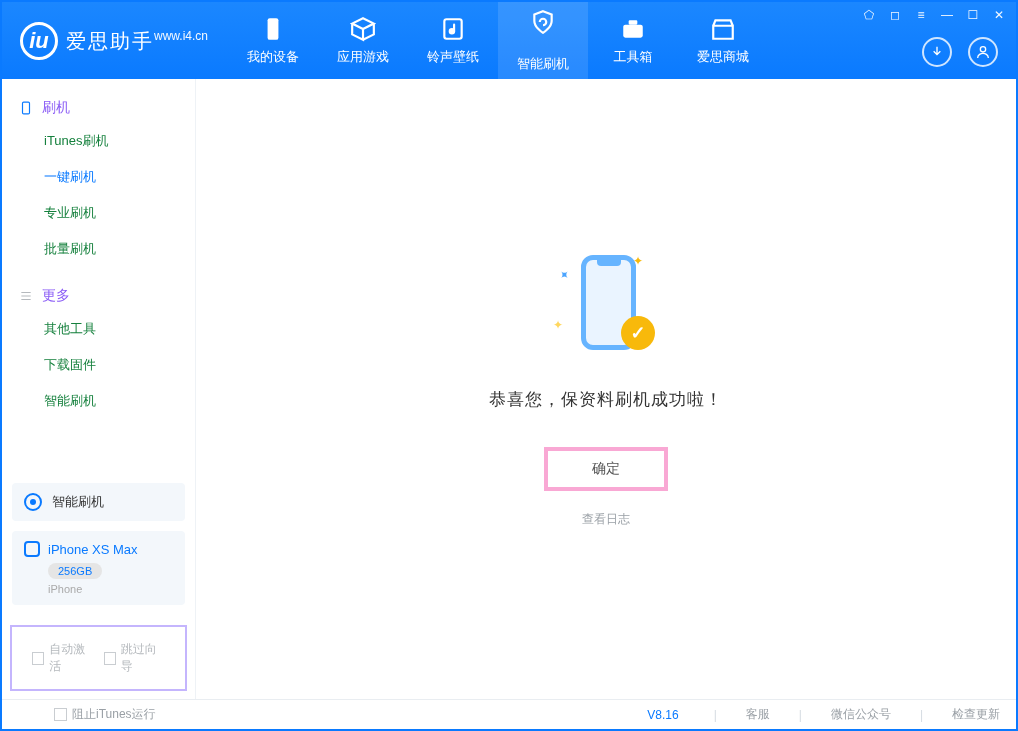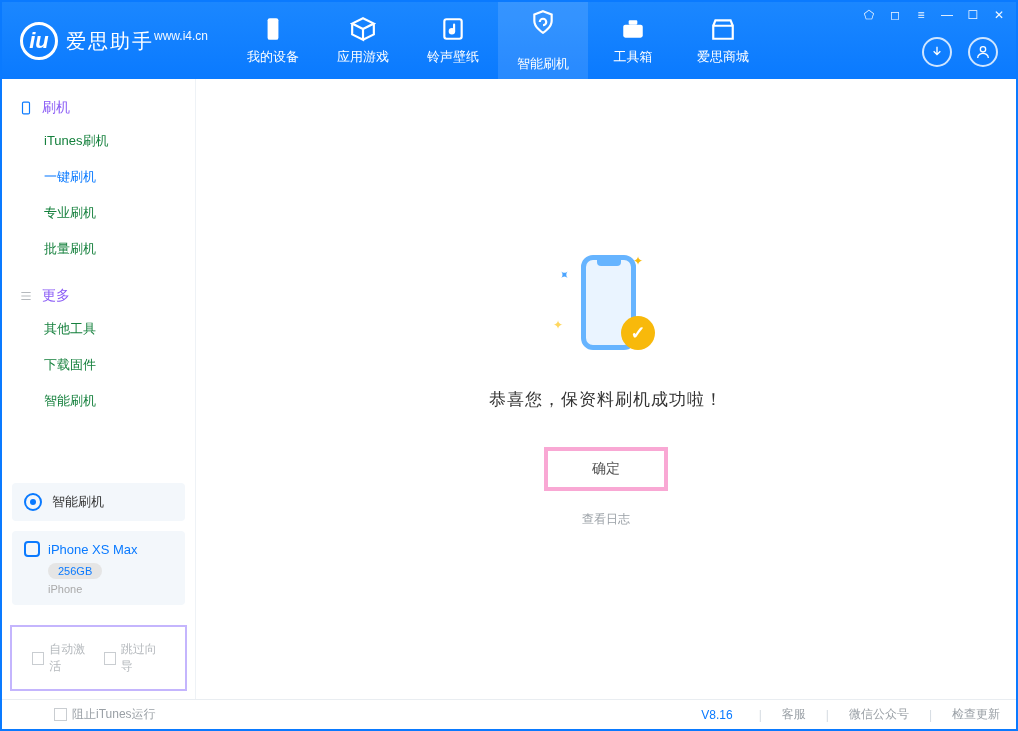--- a/index.html
+++ b/index.html
@@ -58,21 +58,21 @@
 .sparkle.s1 { top: 18px; left: 8px; color:#4aa4ff; transform: rotate(45deg); }
 .sparkle.s2 { top: 4px; right: 18px; }
 .sparkle.s3 { bottom: 28px; left: 2px; color:#ffd75e; }
 .success-title { font-size: 17px; color: #333; margin-bottom: 36px; letter-spacing: 1px; }
 .ok-btn { border: 4px solid #f9a8d4; background: #fff; padding: 9px 44px; font-size: 14px; color: #555; cursor: pointer; margin-bottom: 20px; }
 .log-link { font-size: 12px; color: #9aa0a6; cursor: pointer; }
 
 
 .footer { height: 30px; border-top: 1px solid #e9edf1; display: flex; align-items: center; padding: 0 16px; font-size: 12px; color: #9aa0a6; }
 .footer .chk { color: #9aa0a6; padding-left: 36px; }
-.footer-right { margin-left: auto; display: flex; align-items: center; gap: 20px; }
+.footer-right { margin-left: auto; display: flex; align-items: center; gap: 29px; }
 .footer-right .sep { color: #d6dce2; }
 .footer-right .flink { cursor: pointer; }
 .ver { color: #0a7aff; margin-right: 6px; }
 </style>
 </head>
 <body>
 
 <div class="window">
 
   <div class="header">

